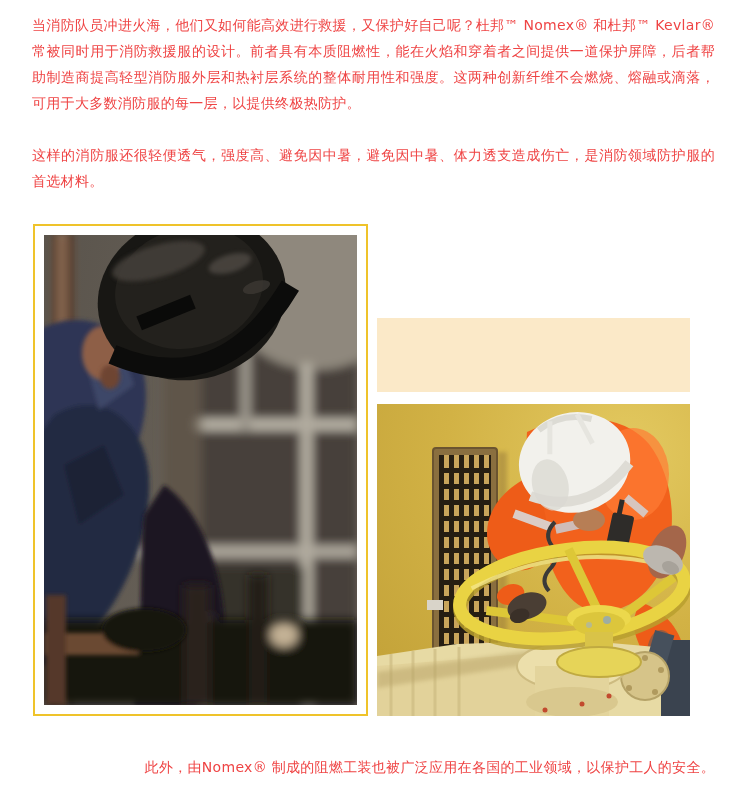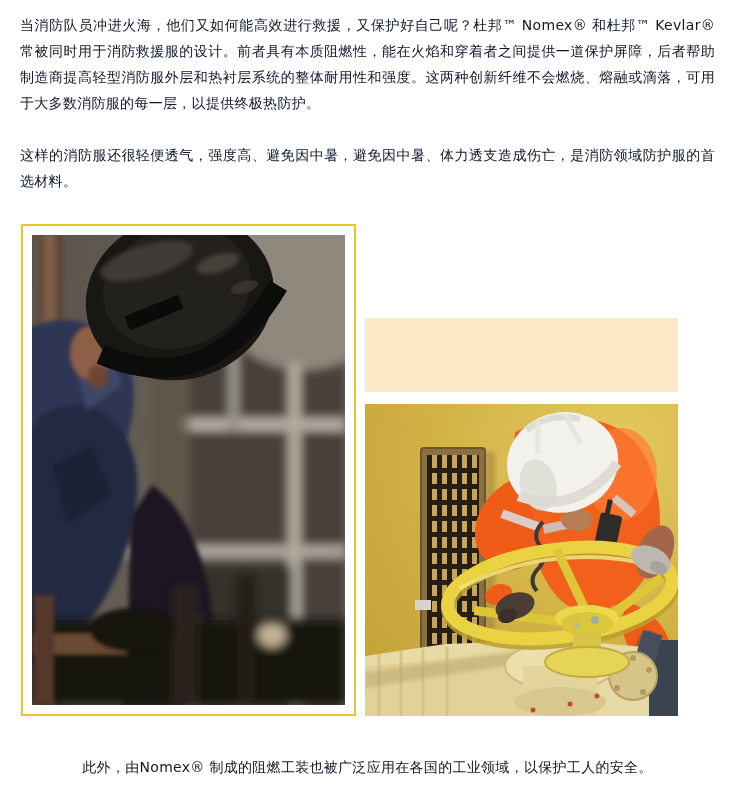--- a/index.html
+++ b/index.html
@@ -1,39 +1,39 @@
 <!DOCTYPE html>
 <html><head>
 <meta charset="utf-8">
 <style>
   html, body { margin: 0; padding: 0; background: #ffffff; }
   body {
     width: 745px; height: 785px; overflow: hidden;
     font-family: "DejaVu Sans", "Liberation Sans", sans-serif;
   }
-  .page { padding: 12px 30px 0 20px; color: #0f172a; }
+  .page { padding: 12px 30px 0 32px; color: #ef4444; }
   .para {
     margin: 0; font-size: 14px; line-height: 26px;
     text-align: justify; letter-spacing: 0.3px;
   }
   .para + .para { margin-top: 26px; }
   .images-row { display: flex; margin-top: 30px; margin-left: 1px; }
   .left-frame {
     box-sizing: content-box;
     width: 313px; height: 470px;
     border: 2px solid #efc32a;
     padding: 9px;
     background: #ffffff;
     flex: 0 0 auto;
   }
   .left-frame svg, .right-photo svg { display: block; }
   .right-col { margin-left: 9px; padding-top: 94px; flex: 0 0 auto; }
   .beige-block { width: 313px; height: 74px; background: #fbe9c8; }
   .right-photo { margin-top: 12px; width: 313px; height: 312px; }
-  .closing { margin-top: 38px; text-align: center; }
+  .closing { margin-top: 38px; text-align: right; }
 </style>
 </head>
 <body>
 
 <div class="page">
 
   <p class="para">当消防队员冲进火海，他们又如何能高效进行救援，又保护好自己呢？杜邦™ Nomex® 和杜邦™ Kevlar® 常被同时用于消防救援服的设计。前者具有本质阻燃性，能在火焰和穿着者之间提供一道保护屏障，后者帮助制造商提高轻型消防服外层和热衬层系统的整体耐用性和强度。这两种创新纤维不会燃烧、熔融或滴落，可用于大多数消防服的每一层，以提供终极热防护。</p>
 
   <p class="para">这样的消防服还很轻便透气，强度高、避免因中暑，避免因中暑、体力透支造成伤亡，是消防领域防护服的首选材料。</p>
 

